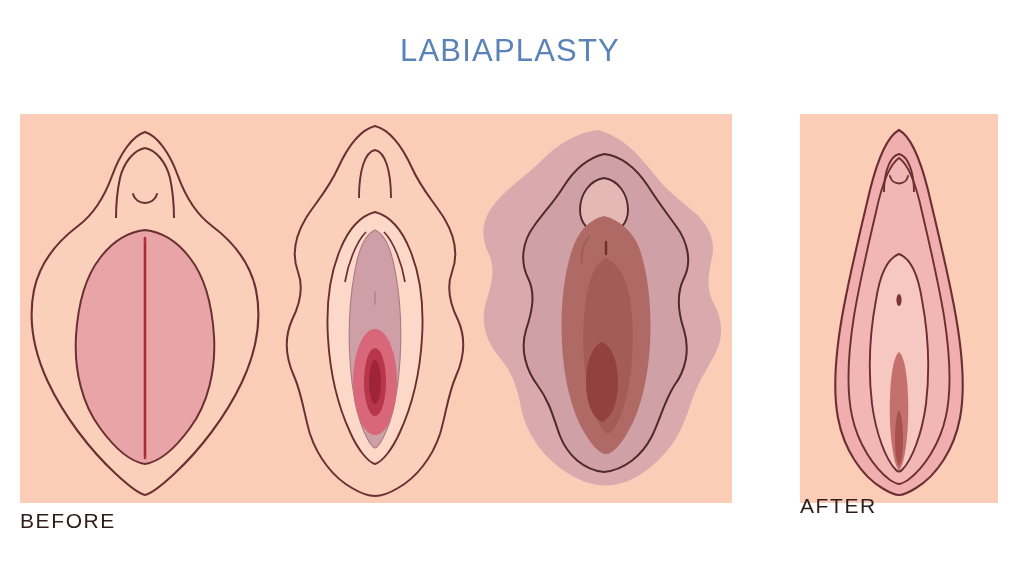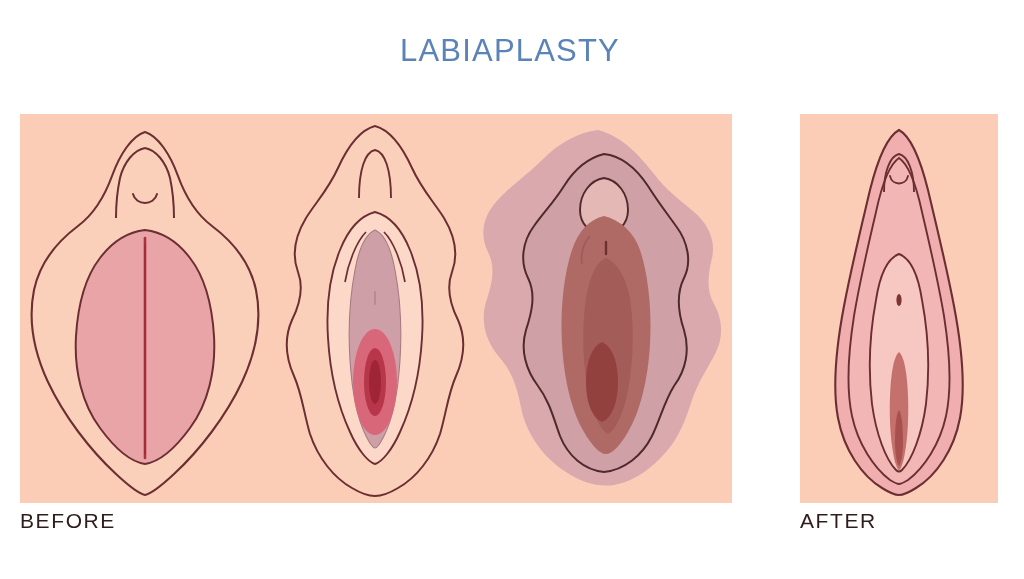--- a/index.html
+++ b/index.html
@@ -58,21 +58,21 @@
     font-weight: 400;
     white-space: nowrap;
   }
   #caption-before {
     left: 20px;
     top: 509px;
     width: 712px;
   }
   #caption-after {
     left: 800px;
-    top: 509px;
+    top: 494px;
     width: 198px;
   }
   .fig {
     position: absolute;
     top: 0;
     height: 389px;
   }
   #fig-1 { left: 0px;   width: 250px; }
   #fig-2 { left: 240px; width: 230px; }
   #fig-3 { left: 450px; width: 262px; }

